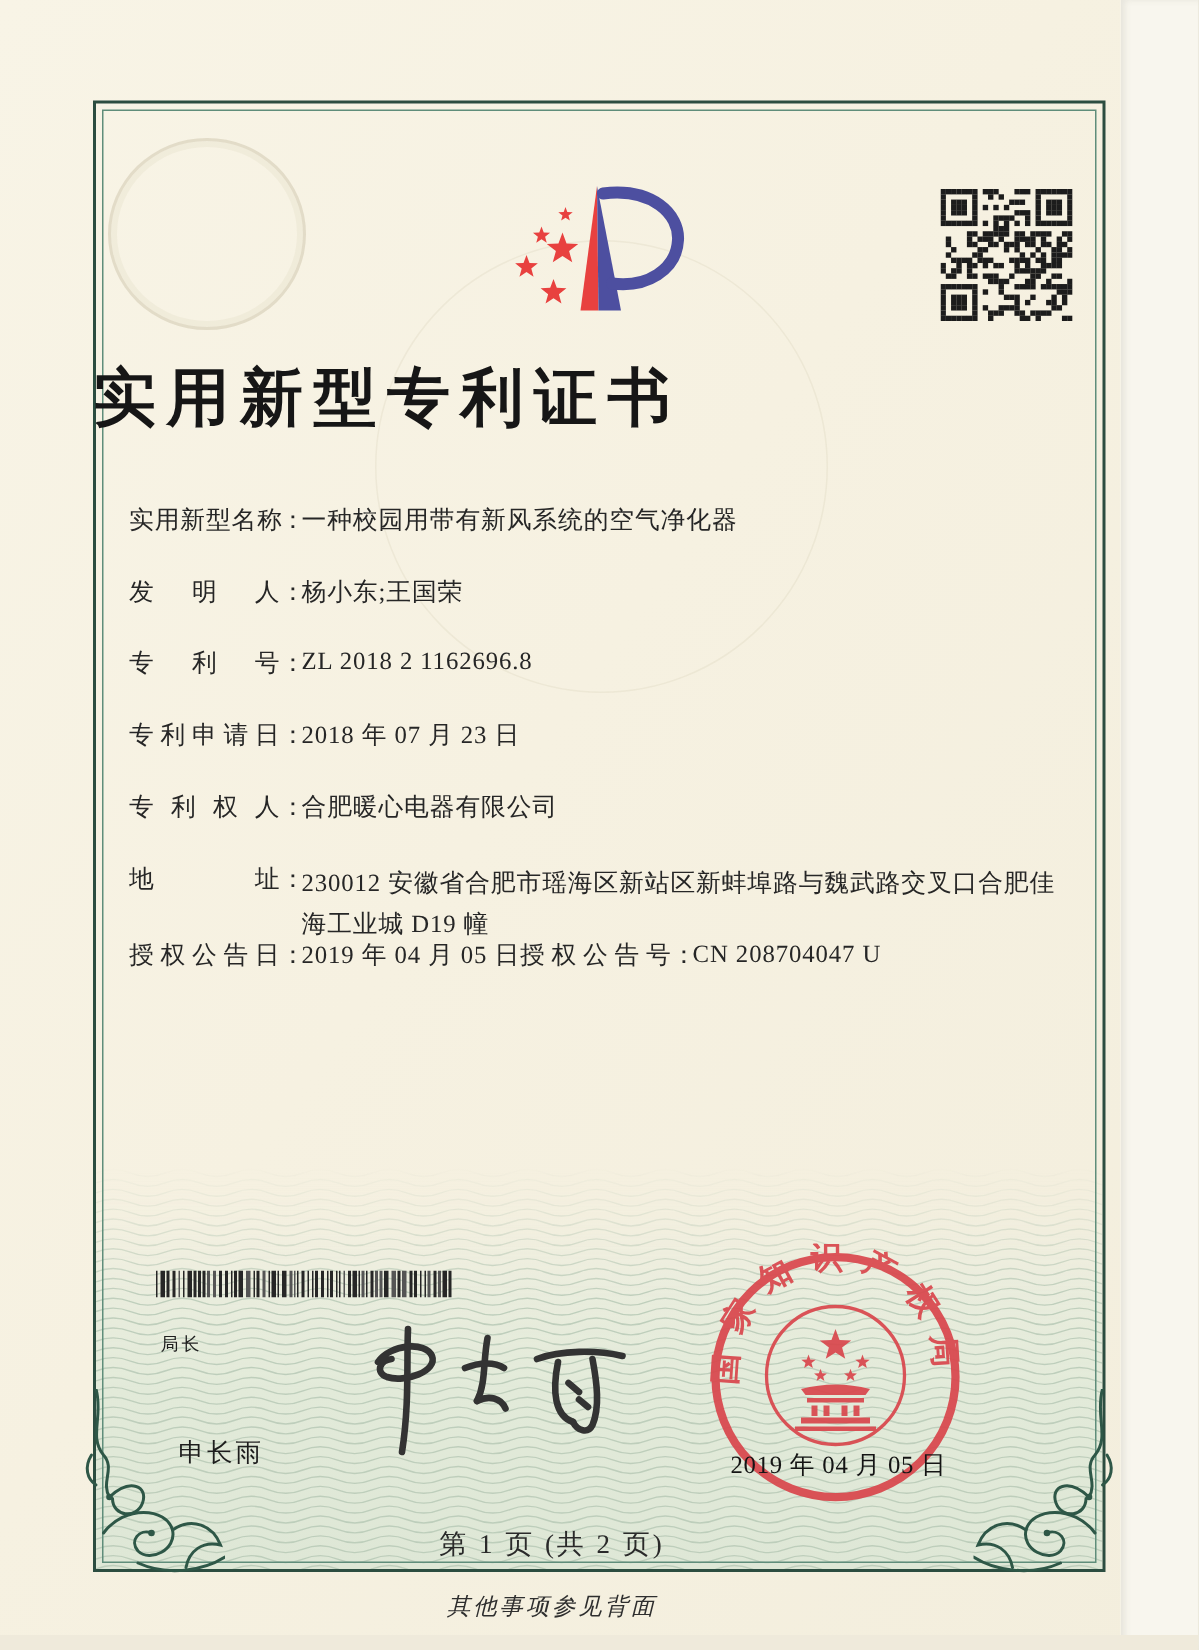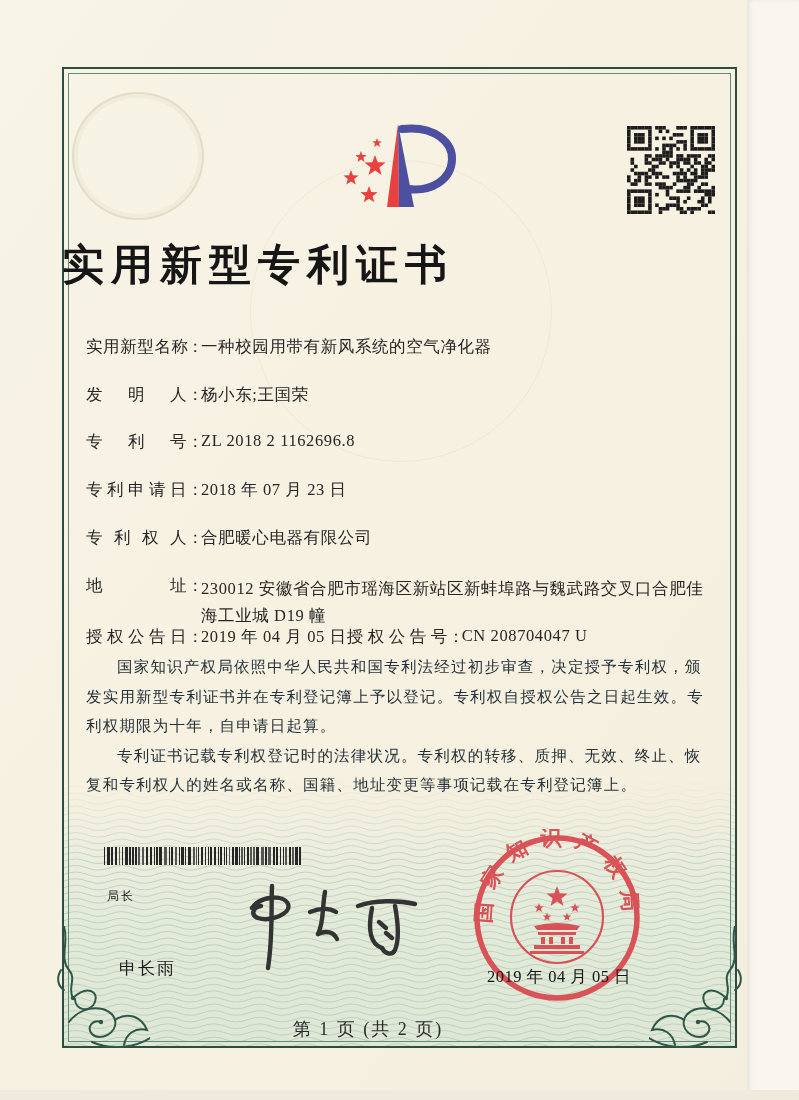--- a/index.html
+++ b/index.html
@@ -471,24 +471,20 @@
       <span class="flabel">专利权人</span><span class="fcolon">：</span><span class="fvalue">合肥暖心电器有限公司</span>
     </div>
     <div class="frow" style="top:575px">
       <span class="flabel">地址</span><span class="fcolon">：</span><span class="fvalue wrap">230012 安徽省合肥市瑶海区新站区新蚌埠路与魏武路交叉口合肥佳海工业城 D19 幢</span>
     </div>
     <div class="frow" style="top:626px">
       <span class="flabel">授权公告日</span><span class="fcolon">：</span><span class="fvalue">2019 年 04 月 05 日</span><span class="fpair2"><span class="flabel">授权公告号</span><span class="fcolon">：</span><span class="fvalue">CN 208704047 U</span></span>
     </div>
   </div>
 
-  <div class="paras">
-    <p>国家知识产权局依照中华人民共和国专利法经过初步审查，决定授予专利权，颁发实用新型专利证书并在专利登记簿上予以登记。专利权自授权公告之日起生效。专利权期限为十年，自申请日起算。</p>
-    <p>专利证书记载专利权登记时的法律状况。专利权的转移、质押、无效、终止、恢复和专利权人的姓名或名称、国籍、地址变更等事项记载在专利登记簿上。</p>
-  </div>
 
   <svg class="barcode" id="barcode" width="198" height="18">
       <rect x="0" y="0" width="1" height="18" fill="#262626"></rect>
       <rect x="3" y="0" width="3" height="18" fill="#262626"></rect>
       <rect x="7" y="0" width="2" height="18" fill="#262626"></rect>
       <rect x="11" y="0" width="2" height="18" fill="#262626"></rect>
       <rect x="15" y="0" width="1" height="18" fill="#555"></rect>
       <rect x="18" y="0" width="1" height="18" fill="#262626"></rect>
       <rect x="21" y="0" width="3" height="18" fill="#262626"></rect>
       <rect x="25" y="0" width="2" height="18" fill="#262626"></rect>
@@ -589,14 +585,15 @@
         <rect x="101" y="108" width="4" height="7"></rect>
         <rect x="66" y="116" width="46" height="4"></rect>
         <rect x="62" y="122" width="54" height="3"></rect>
       </g>
     </g>
   </svg>
 
   <div class="seal-date">2019 年 04 月 05 日</div>
 
   <div class="page-footer">第 1 页 (共 2 页)</div>
+  <div class="back-note">其他事项参见背面</div>
 
 </div>
 
 </body></html>

